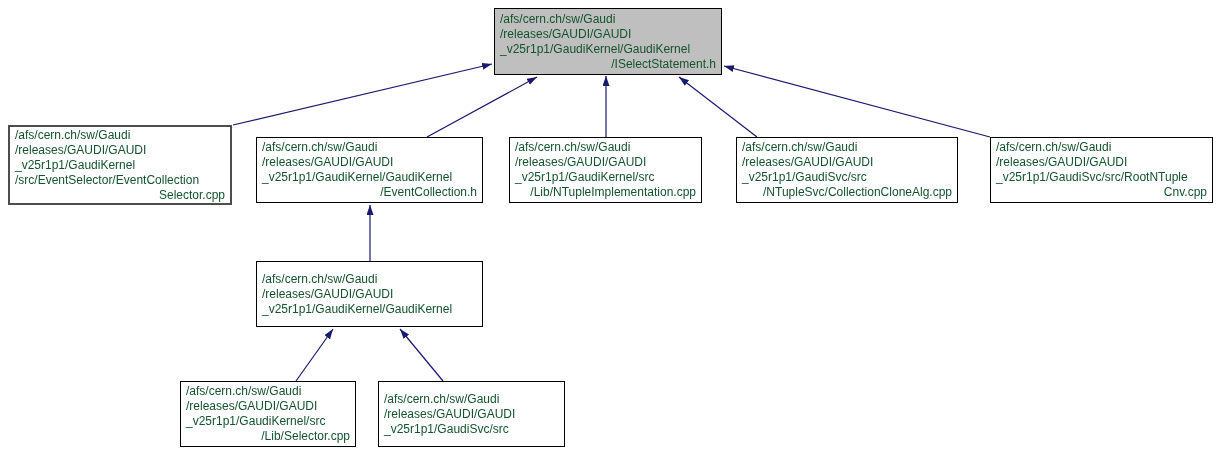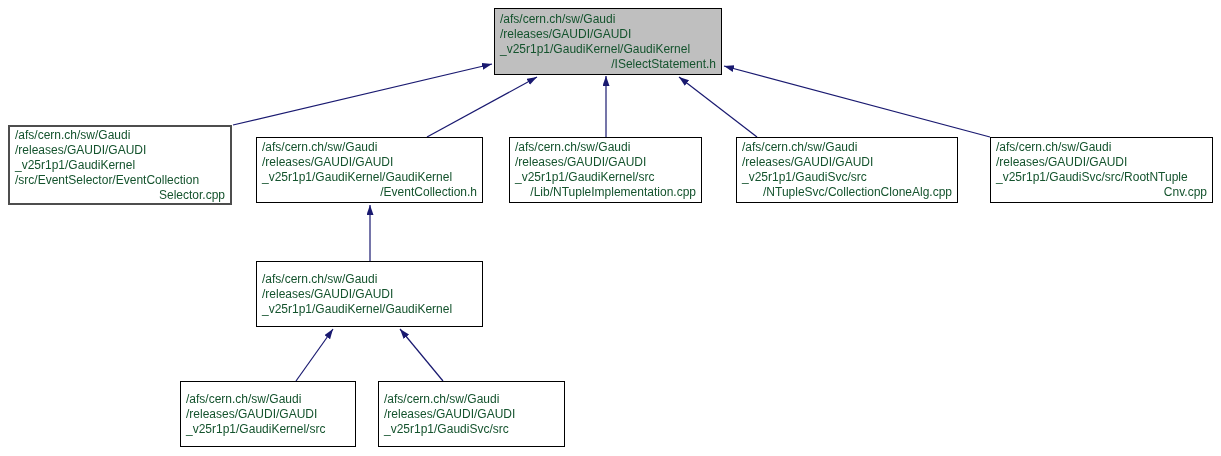--- a/index.html
+++ b/index.html
@@ -118,20 +118,21 @@
   <div class="node" style="left:256px;top:261px;width:227px;height:66px">
     <div class="ln">/afs/cern.ch/sw/Gaudi</div>
     <div class="ln">/releases/GAUDI/GAUDI</div>
     <div class="ln">_v25r1p1/GaudiKernel/GaudiKernel</div>
   </div>
 
   <div class="node" style="left:180px;top:381px;width:176px;height:66px">
     <div class="ln">/afs/cern.ch/sw/Gaudi</div>
     <div class="ln">/releases/GAUDI/GAUDI</div>
     <div class="ln">_v25r1p1/GaudiKernel/src</div>
+    <div class="ln center">/Lib/Selector.cpp</div>
   </div>
 
   <div class="node" style="left:378px;top:381px;width:187px;height:66px">
     <div class="ln">/afs/cern.ch/sw/Gaudi</div>
     <div class="ln">/releases/GAUDI/GAUDI</div>
     <div class="ln">_v25r1p1/GaudiSvc/src</div>
   </div>
 
 </div>
 

